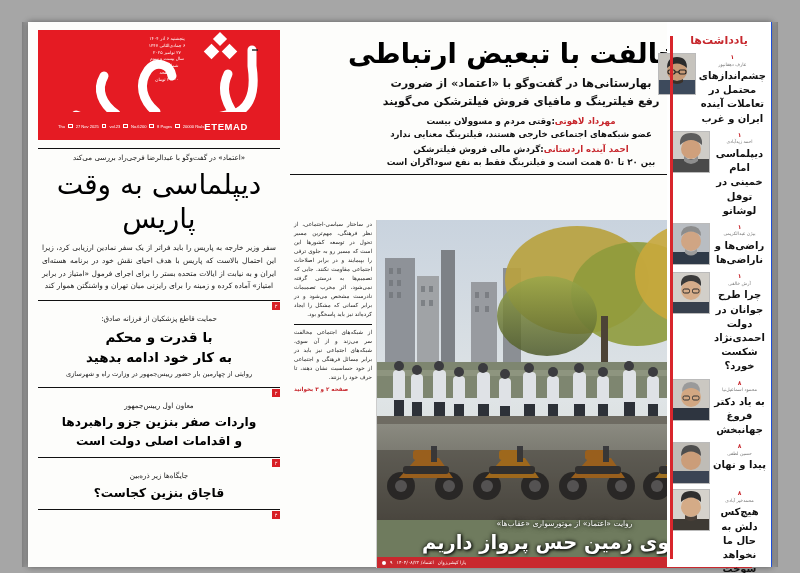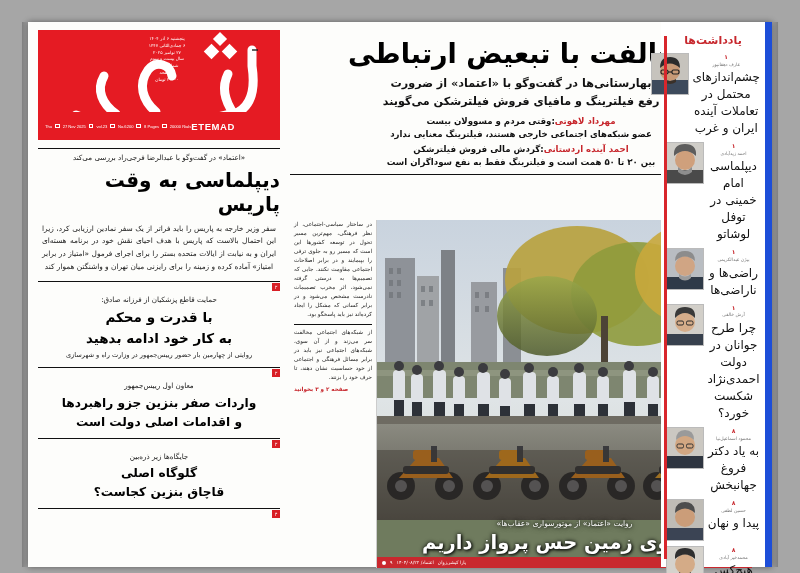--- a/index.html
+++ b/index.html
@@ -59,21 +59,21 @@
     width: 70px;
     text-align: center;
     color: #fff;
     font-size: 4.4px;
     line-height: 1.55;
     direction: rtl;
     z-index: 4;
   }
   .masthead-strip {
     position: absolute;
-    left: 3px; right: 0; bottom: 0;
+    left: 16px; right: 0; bottom: 0;
     height: 13px;
     background: #e51b23;
     z-index: 5;
     display: flex;
     flex-direction: row-reverse;
     align-items: center;
     justify-content: flex-end;
     direction: ltr;
     padding: 14px 4px;
     box-sizing: border-box;
@@ -115,23 +115,23 @@
     margin: 0 0 4px 0;
   }
   .kicker {
     font-size: 7.2px;
     text-align: center;
     color: #1a1a1a;
     line-height: 1.5;
     margin: 3px 2px 4px 2px;
   }
   .headline-xl {
-    font-size: 20px;
-    font-weight: bold;
-    text-align: right;
+    font-size: 28px;
+    font-weight: normal;
+    text-align: center;
     color: #000;
     line-height: 1.22;
     margin: 4px 0 6px 0;
     letter-spacing: -0.2px;
   }
   .body-justify {
     font-size: 7.4px;
     line-height: 1.72;
     text-align: justify;
     text-align-last: center;
@@ -312,21 +312,21 @@
   }
 
   
   .sidebar {
     position: absolute;
     right: 0px;
     top: 0px;
     width: 104px;
     height: 545px;
     background: #fff;
-    border-right: 7px solid #1d4ed8;
+    border-right: 1px solid #1d4ed8;
     direction: rtl;
   }
   .sidebar-rail {
     position: absolute;
     right: 98px;
     top: 14px;
     bottom: 8px;
     width: 3px;
     background: #d8262c;
   }
@@ -356,22 +356,22 @@
     font-weight: bold;
     line-height: 1.1;
   }
   .note-author {
     font-size: 4.6px;
     color: #777;
     margin: 1px 0 2px 0;
     line-height: 1.2;
   }
   .note-title {
-    font-size: 12px;
-    font-weight: normal;
+    font-size: 10px;
+    font-weight: bold;
     color: #111;
     line-height: 1.42;
   }
   .note-photo {
     width: 36px;
     height: 40px;
     flex: none;
     overflow: hidden;
     background: #bcbcbc;
     border: 0.5px solid #bbb;
@@ -470,21 +470,20 @@
 
       <div class="kicker">معاون اول رییس‌جمهور</div>
       <div class="headline-m">واردات صفر بنزین جزو راهبردها</div>
       <div class="headline-m">و اقدامات اصلی دولت است</div>
 
       <div class="art-sep">
         <span class="sq-mark">۲</span>
       </div>
 
       <div class="kicker">جایگاه‌ها زیر ذره‌بین</div>
-      <div class="headline-m">گلوگاه اصلی</div>
       <div class="headline-m">قاچاق بنزین کجاست؟</div>
 
       <div class="art-sep">
         <span class="sq-mark">۴</span>
       </div>
     </div>
 
     <div class="center-col">
       <div class="lead-head">مخالفت با تبعیض ارتباطی</div>
       <div class="lead-sub">بهارستانی‌ها در گفت‌وگو با «اعتماد» از ضرورت</div>

